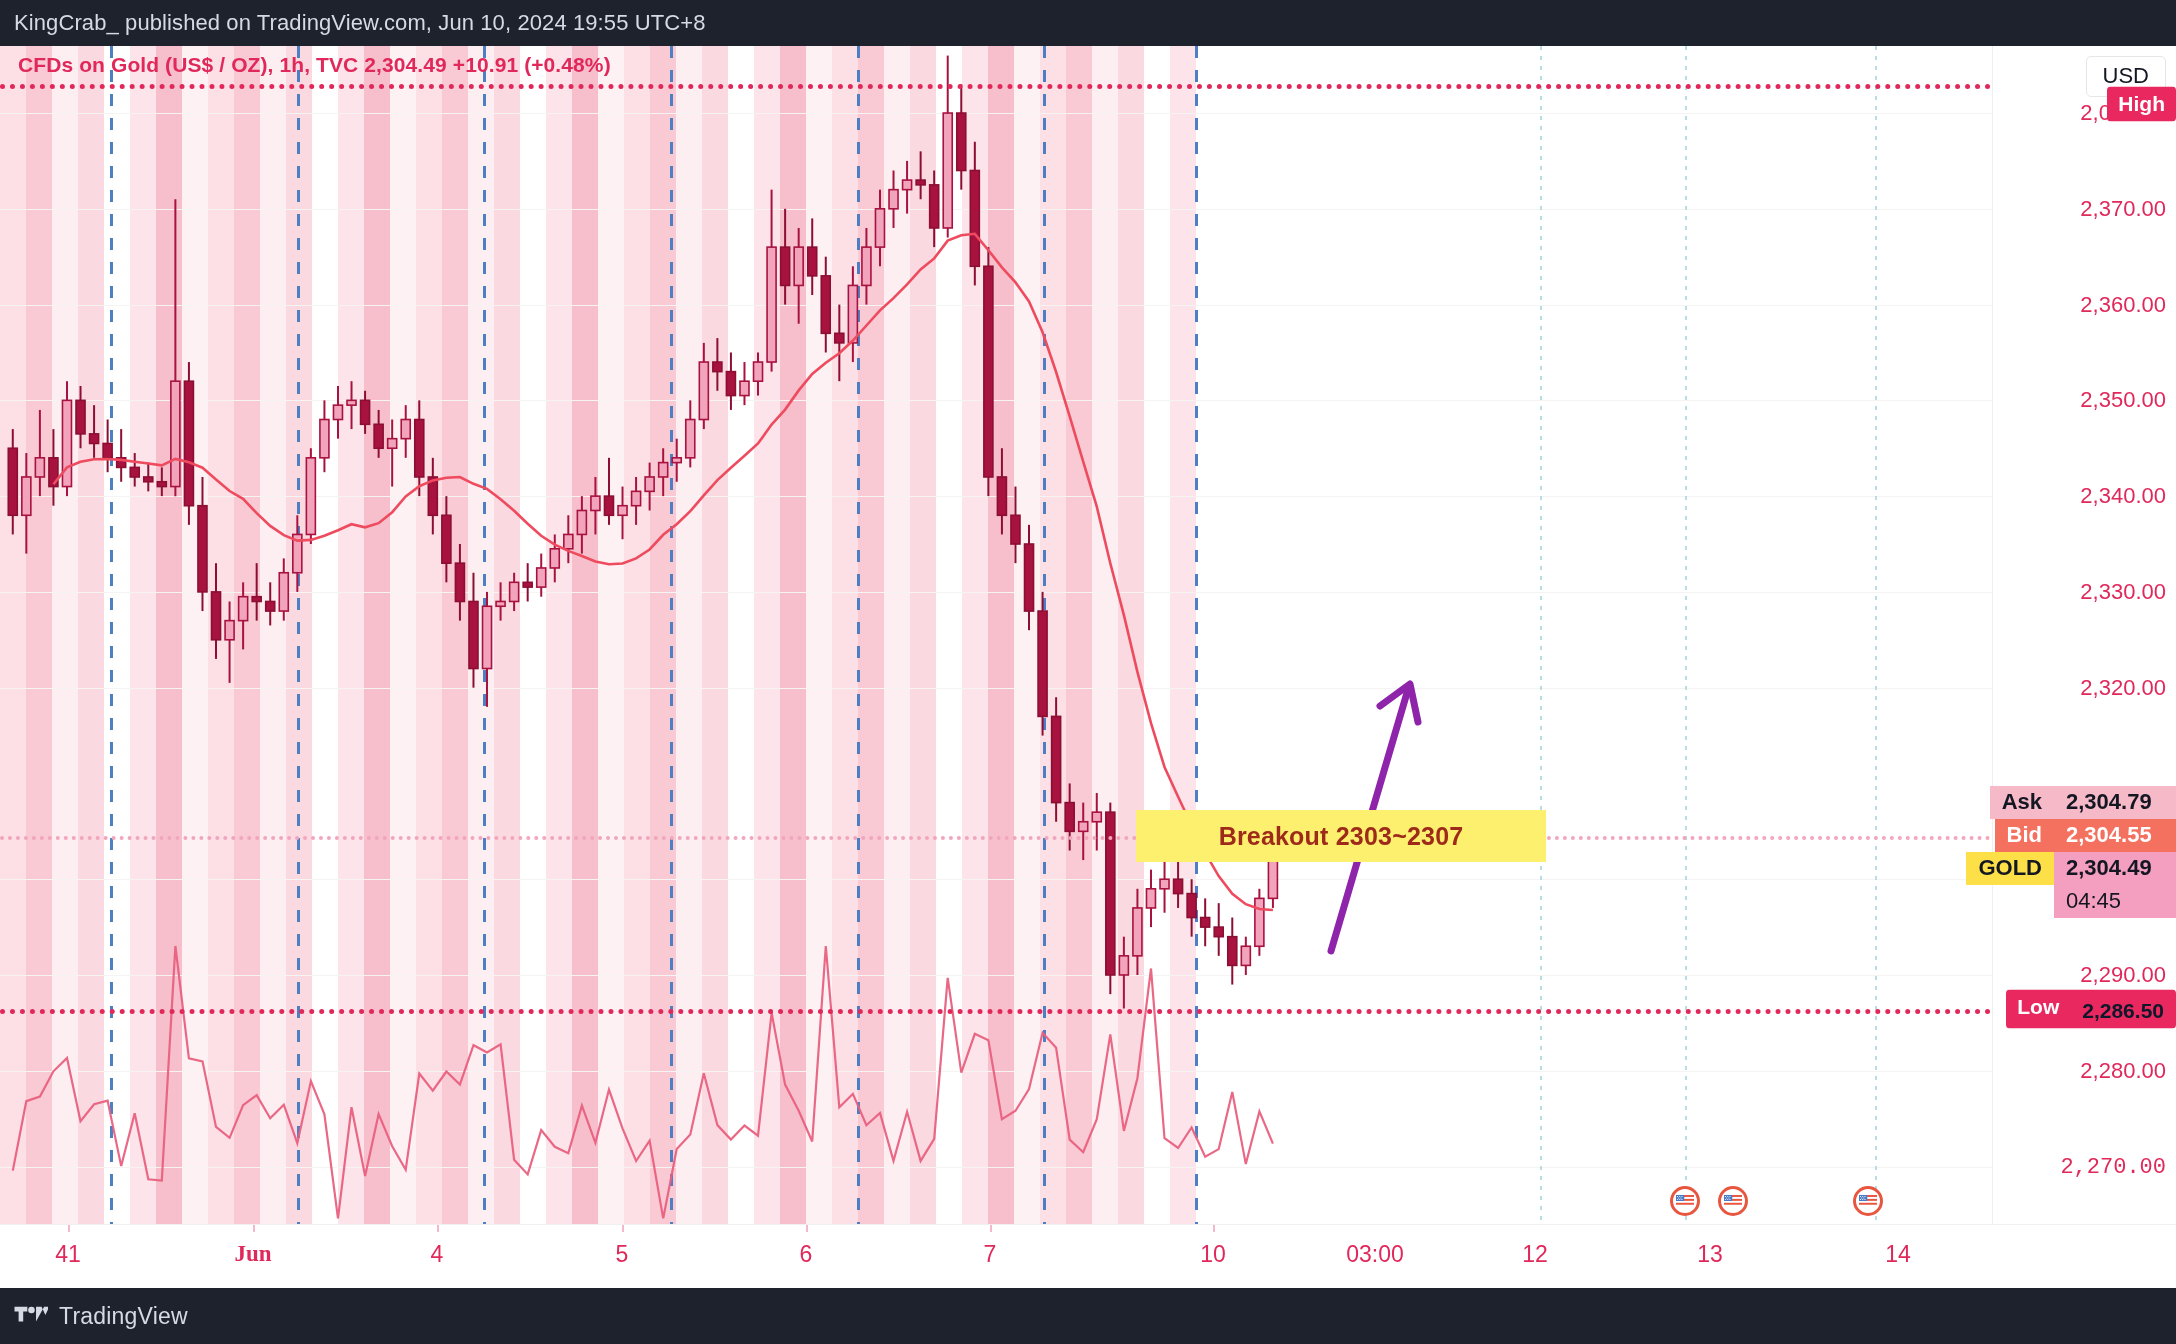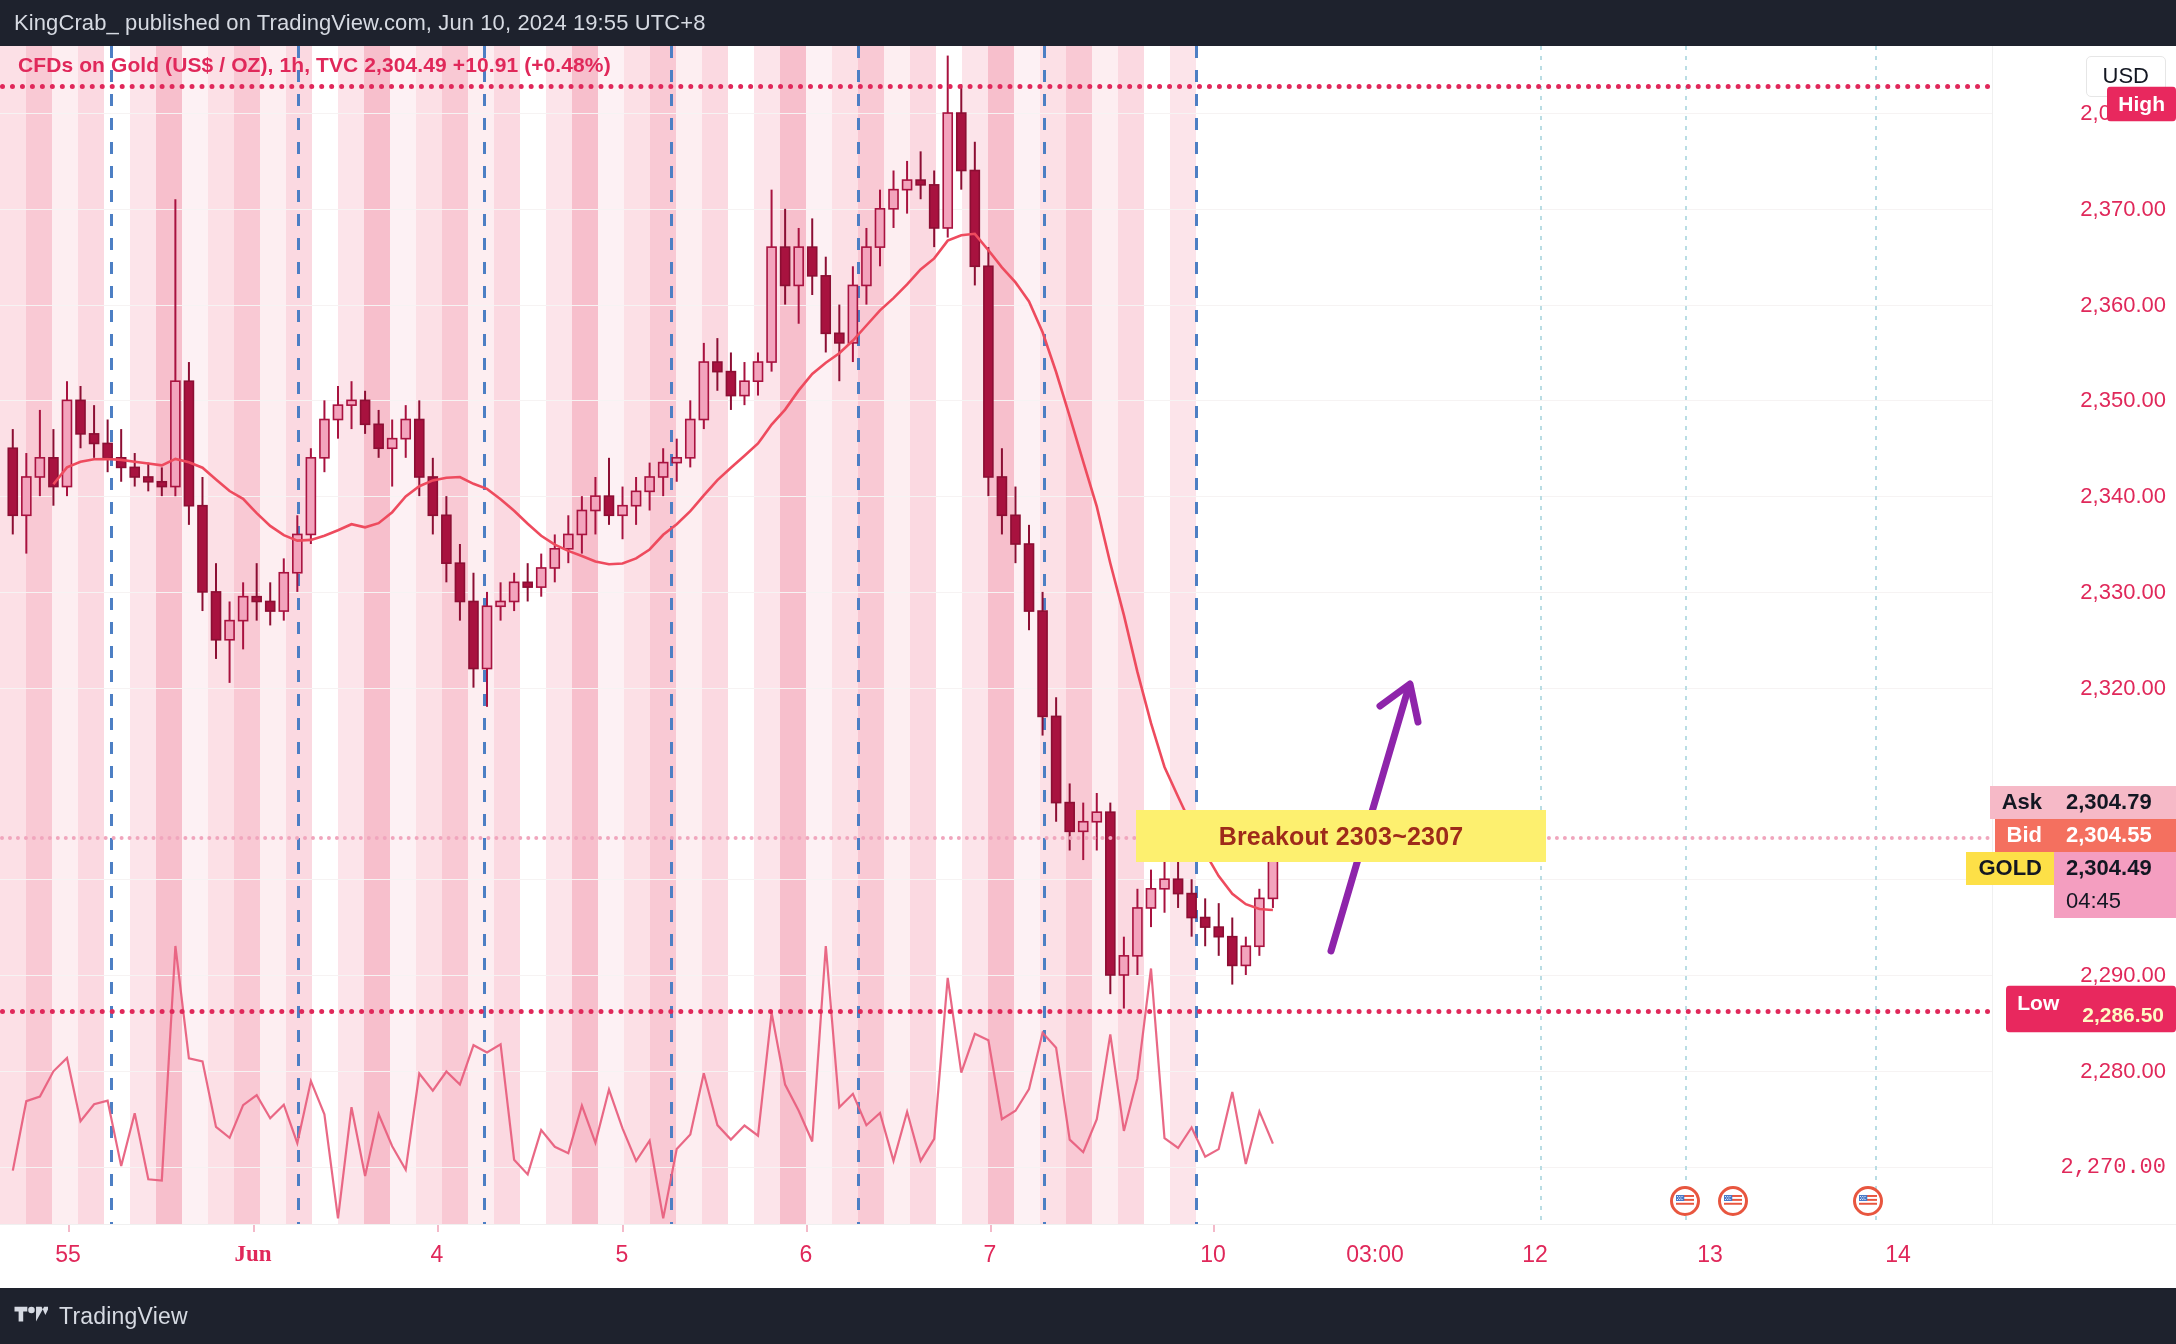--- a/index.html
+++ b/index.html
@@ -89,21 +89,21 @@
     border:1px solid #e6e6e6; border-radius:5px; background:#fff;
     color:#131722; font-size:22px; font-weight:500;
     padding:6px 16px 7px 16px;
   }
   .hl-badge {
     position:absolute; display:flex; align-items:stretch;
     transform:translateY(-50%); border-radius:4px; overflow:hidden;
     font-size:21px; font-weight:700; white-space:nowrap;
   }
   .hl-badge .tag { padding:5px 11px 6px; color:#fff; }
-  .hl-badge .val { padding:17px 12px 6px; color:#fef9c3; }
+  .hl-badge .val { padding:9px 12px 6px; color:#0f172a; }
 
   
   #quote-stack {
     position:absolute; right:0; display:flex; flex-direction:column;
     align-items:flex-end; font-size:22px; font-weight:700;margin-top:24px;
   }
   .q-row { display:flex; align-items:stretch; }
   .q-tag { padding:3px 12px 4px; display:flex; align-items:center; justify-content:flex-end; }
   .q-val { padding:3px 12px 4px; min-width:122px; text-align:left; }
 
@@ -513,21 +513,21 @@
             <span class="q-val" style="background:#f49ec0;color:#131722">2,304.49</span>
           </div>
           <div class="q-row">
             <span class="q-tag" style="background:transparent"></span>
             <span class="q-val" style="background:#f49ec0;color:#131722;font-weight:400">04:45</span>
           </div>
         </div>
       </div>
 
     <div id="time-scale">
-        <div class="ttick" style="left: 68px;">55</div>
+        <div class="ttick" style="left: 68px;">41</div>
         <div class="tmark" style="left: 68px;"></div>
         <div class="ttick bold" style="left: 253px;">Jun</div>
         <div class="tmark" style="left: 253px;"></div>
         <div class="ttick" style="left: 437px;">4</div>
         <div class="tmark" style="left: 437px;"></div>
         <div class="ttick" style="left: 622px;">5</div>
         <div class="tmark" style="left: 622px;"></div>
         <div class="ttick" style="left: 806px;">6</div>
         <div class="tmark" style="left: 806px;"></div>
         <div class="ttick" style="left: 990px;">7</div>

